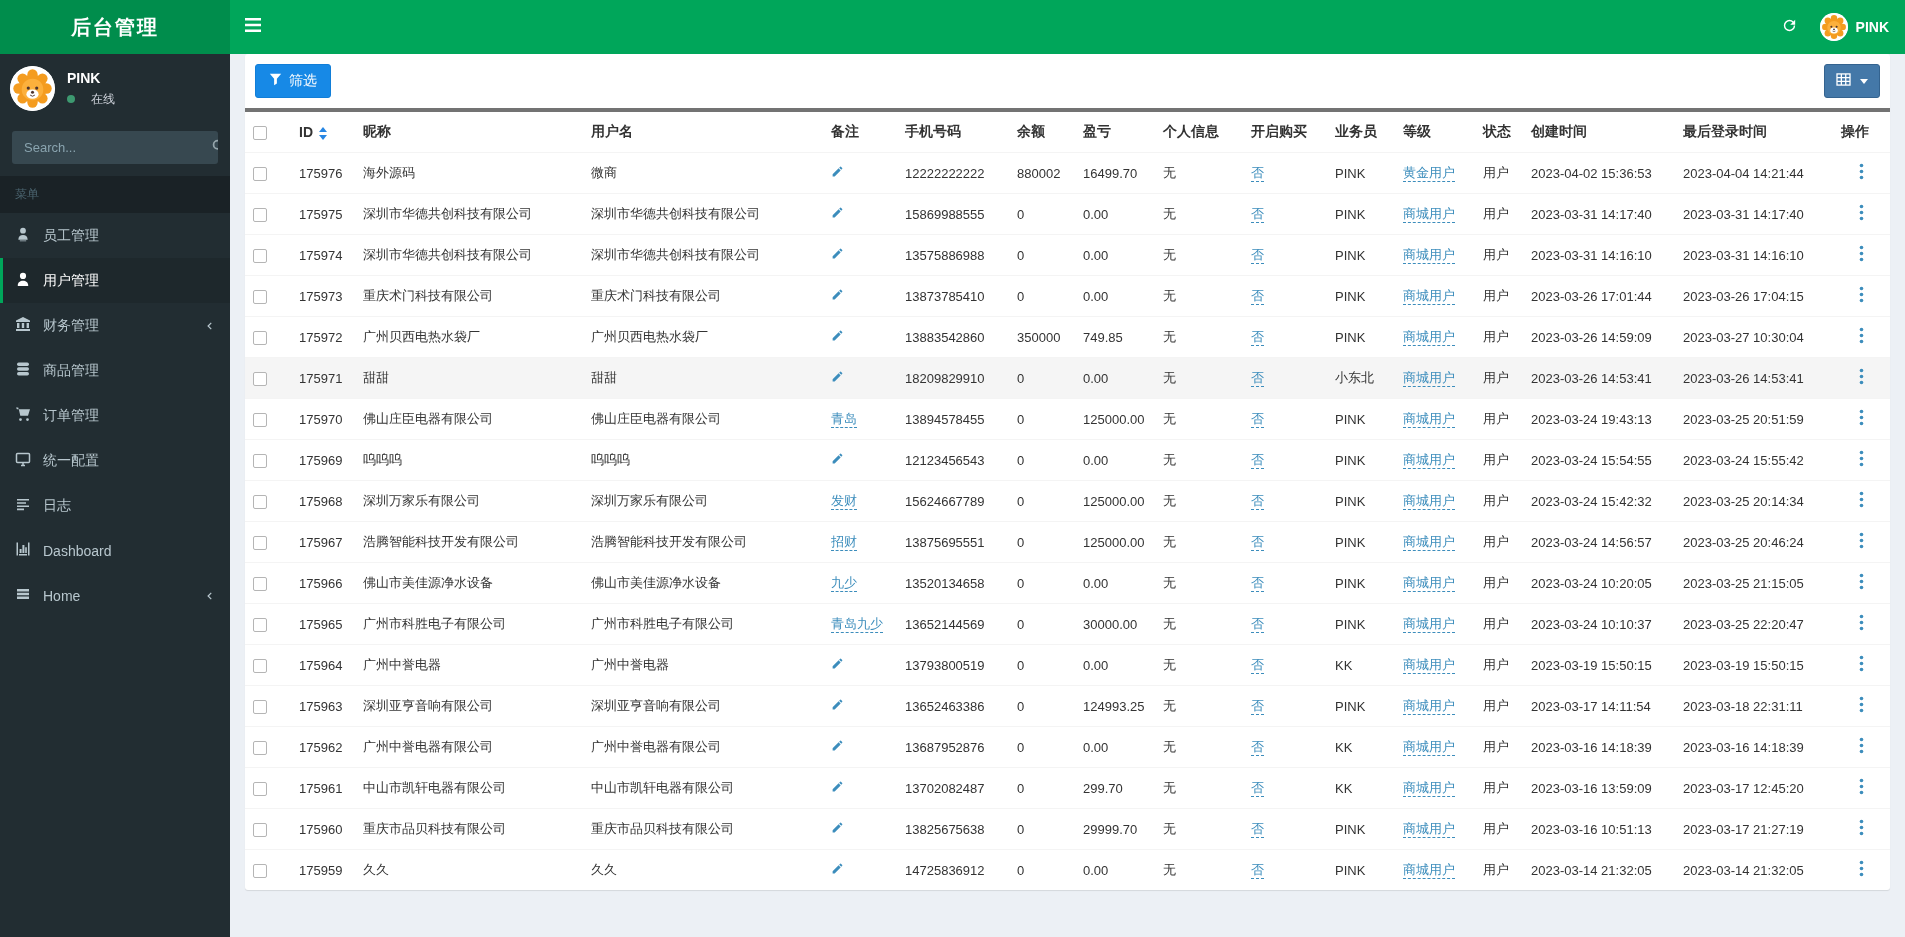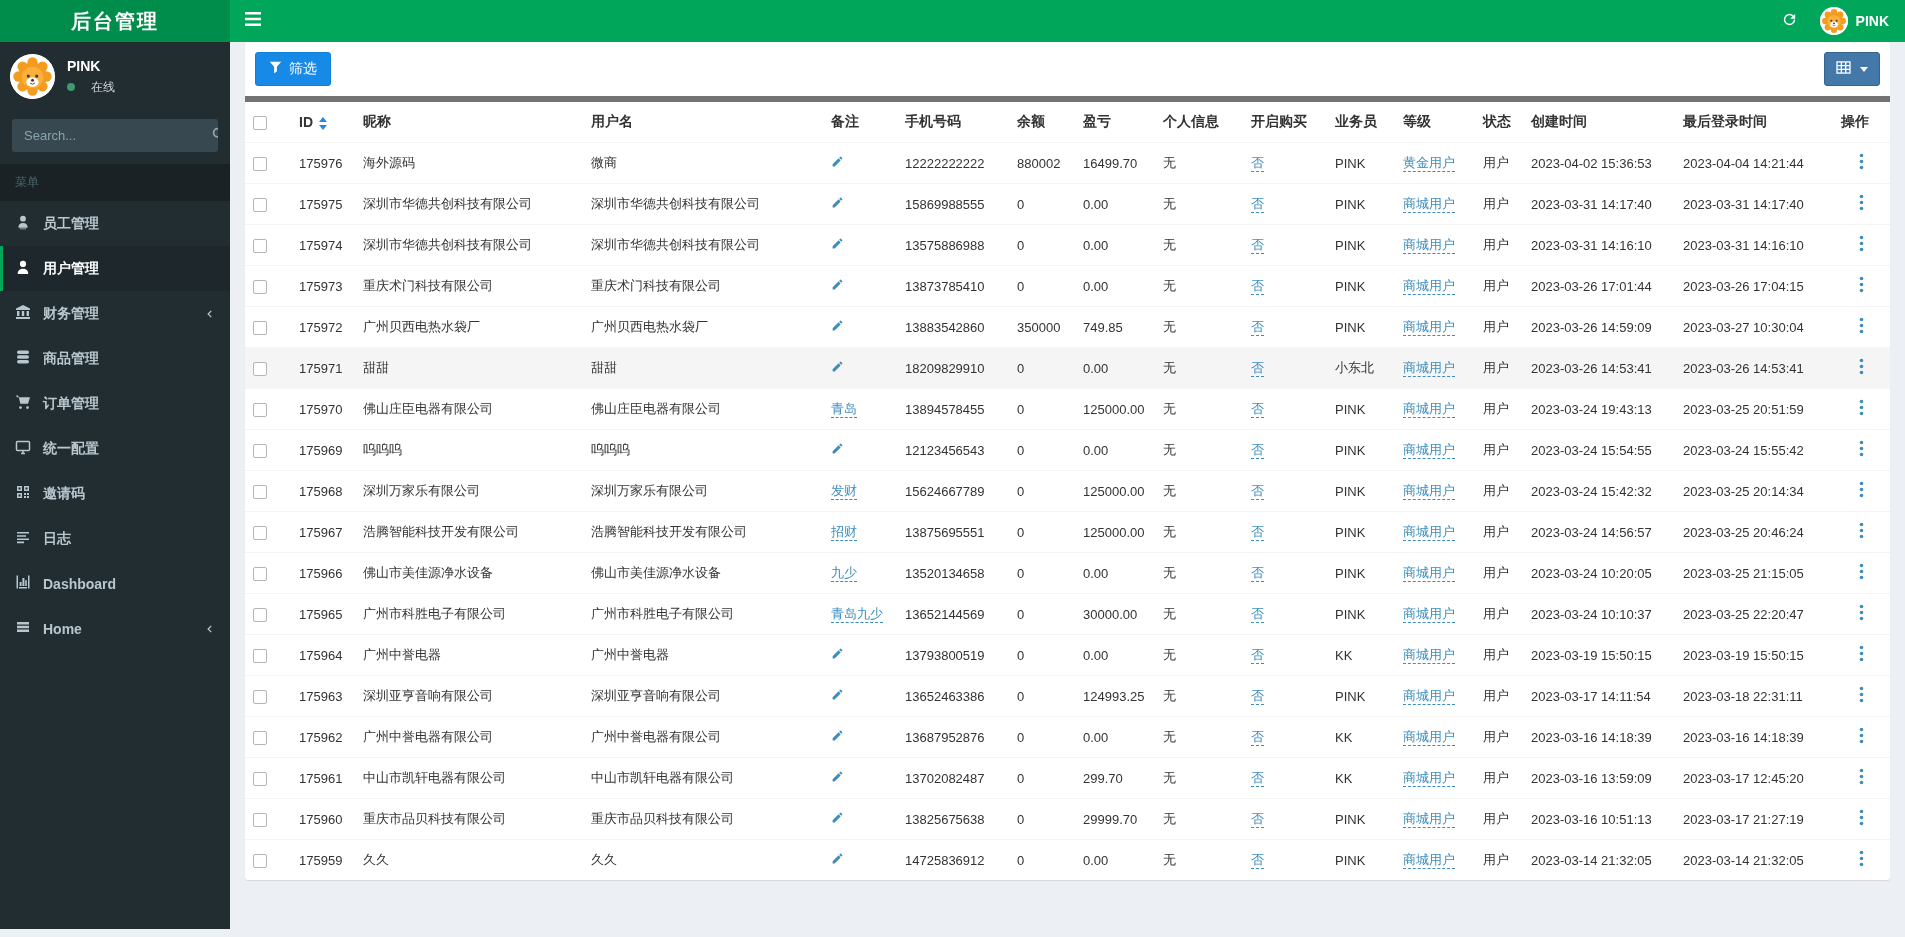--- a/index.html
+++ b/index.html
@@ -1,20 +1,20 @@
 <!DOCTYPE html>
 <html><head>
 <meta charset="utf-8">
 <style>
   * { box-sizing: border-box; margin: 0; padding: 0; }
   html, body { width: 1905px; height: 937px; overflow: hidden; }
   body { font-family: "Liberation Sans", "DejaVu Sans", sans-serif; background: #ecf0f5; }
 
   
-  .top-header { display: flex; height: 42px; }
+  .top-header { display: flex; height: 54px; }
   .logo { width: 230px; background: #008d4c; color: #fff; display: flex; align-items: center; justify-content: center; font-size: 20px; font-weight: bold; letter-spacing: 2px; }
   .navbar { flex: 1; background: #00a65a; display: flex; align-items: center; }
   .hamburger { width: 46px; height: 50px; display: flex; align-items: center; justify-content: center; cursor: pointer; }
   .nav-right { margin-left: auto; display: flex; align-items: center; height: 50px; }
   .nav-refresh { width: 44px; height: 50px; display: flex; align-items: center; justify-content: center; cursor: pointer; }
   .nav-user { display: flex; align-items: center; gap: 8px; padding: 0 16px 0 8px; height: 50px; cursor: pointer; }
   .nav-user .nav-avatar { width: 28px; height: 28px; border-radius: 50%; overflow: hidden; background: #fff; }
   .nav-user .nav-username { color: #fff; font-size: 14px; font-weight: bold; }
 
   
@@ -26,37 +26,37 @@
   .user-panel { display: flex; align-items: center; gap: 12px; padding: 12px 10px; }
   .user-avatar { width: 45px; height: 45px; border-radius: 50%; overflow: hidden; background: #fff; flex-shrink: 0; }
   .user-info .u-name { color: #fff; font-size: 14px; font-weight: bold; margin-bottom: 5px; }
   .user-info .u-status { color: #d2d6de; font-size: 12px; display: flex; align-items: center; gap: 16px; }
   .dot { width: 8px; height: 8px; border-radius: 50%; background: #3d9970; display: inline-block; }
   .sidebar-search { margin: 8px 12px 12px; display: flex; background: #374850; border-radius: 3px; overflow: hidden; }
   .sidebar-search input { flex: 1; background: transparent; border: 0; outline: none; padding: 9px 12px; color: #f0abfc; font-size: 13px; font-family: inherit; }
   .sidebar-search input::placeholder { color: #8aa4af; }
   .sidebar-search button { width: 36px; background: transparent; border: 0; cursor: pointer; display: flex; align-items: center; justify-content: center; }
   .menu-header { background: #1a2226; color: #4b646f; font-size: 12px; padding: 10px 15px; }
-  .menu-item { display: flex; align-items: center; gap: 12px; padding: 13px 15px 13px 12px; color: #b8c7ce; font-size: 14px; border-left: 3px solid transparent; cursor: pointer; font-weight: bold; }
+  .menu-item { display: flex; align-items: center; gap: 12px; padding: 13px 15px 13px 12px; color: #b8c7ce; font-size: 14px; border-left: 3px solid transparent; cursor: pointer; }
   .menu-item svg { flex-shrink: 0; }
   .menu-item.active { color: #fff; background: #1e282c; border-left-color: #00a65a; }
   .menu-item .chev { margin-left: auto; display: flex; }
 
   
   .content-header { display: flex; align-items: flex-end; justify-content: space-between; padding: 14px 15px 12px; }
   .page-title { font-size: 24px; font-weight: normal; color: #333; }
   .page-subtitle { font-size: 15px; color: #999; margin-left: 8px; }
   .breadcrumb { display: flex; align-items: center; gap: 7px; font-size: 12px; padding-bottom: 4px; }
   .breadcrumb .crumb-home { color: #444; display: flex; align-items: center; gap: 5px; cursor: pointer; text-decoration: none; }
   .breadcrumb .sep { color: #c3c9d0; }
   .breadcrumb .crumb-current { color: #999; }
 
   
   .box { margin: 0 15px; background: #fff; border-radius: 3px; box-shadow: 0 1px 1px rgba(0,0,0,0.1); }
-  .box-header { display: flex; align-items: center; justify-content: space-between; padding: 10px; border-bottom: 6px solid #737373; }
+  .box-header { display: flex; align-items: center; justify-content: space-between; padding: 10px; border-bottom: 4px solid #737373; }
   .btn-filter { display: inline-flex; align-items: center; gap: 7px; background: #1789e6; border: 1px solid #117ed8; color: #fff; font-size: 14px; padding: 7px 13px; border-radius: 3px; cursor: pointer; font-family: inherit; }
   .btn-grid { display: inline-flex; align-items: center; gap: 9px; background: #4478a8; border: 1px solid #34638f; padding: 8px 11px; border-radius: 3px; cursor: pointer; }
   .caret-down { width: 0; height: 0; border-left: 4px solid transparent; border-right: 4px solid transparent; border-top: 5px solid #fff; }
 
   
   table { width: 100%; border-collapse: collapse; table-layout: fixed; }
   th { text-align: left; font-size: 14px; font-weight: bold; color: #333; padding: 11px 8px; border-bottom: 1px solid #f4f4f4; white-space: nowrap; }
   td { font-size: 13px; color: #333; padding: 10px 8px; border-top: 1px solid #f4f4f4; white-space: nowrap; overflow: hidden; }
   tr.highlight td { background: #f5f5f5; }
   .cb { display: inline-block; width: 14px; height: 14px; border: 1px solid #b5b5b5; border-radius: 2px; background: #fff; cursor: pointer; vertical-align: middle; }
@@ -205,26 +205,20 @@
             <path d="M1 1.5h2.2l.5 1.8h11.3l-2 6.5H5.3L3.8 3.3H1.9L1 1.5zM5.5 12.2a1.4 1.4 0 1 1 0 2.8 1.4 1.4 0 0 1 0-2.8zm7 0a1.4 1.4 0 1 1 0 2.8 1.4 1.4 0 0 1 0-2.8z"></path>
           </svg></span>
       <span>订单管理</span>
     </div>
     <div class="menu-item">
       <span><svg width="16" height="16" viewBox="0 0 16 16" fill="none" stroke="currentColor" stroke-width="1.5">
             <rect x="1.5" y="2.5" width="13" height="9" rx="1"></rect>
             <path d="M6 14.5h4M8 11.5v3"></path>
           </svg></span>
       <span>统一配置</span>
-    </div>
-    <div class="menu-item">
-      <span><svg width="16" height="16" viewBox="0 0 16 16" fill="currentColor">
-            <path d="M2 2h5v5H2zm1.5 1.5v2h2v-2zM9 2h5v5H9zm1.5 1.5v2h2v-2zM2 9h5v5H2zm1.5 1.5v2h2v-2zM9 9h2v2H9zm3 0h2v2h-2zm-3 3h2v2H9zm3 0h2v2h-2z"></path>
-          </svg></span>
-      <span>邀请码</span>
     </div>
     <div class="menu-item">
       <span><svg width="16" height="16" viewBox="0 0 16 16" fill="currentColor">
             <path d="M2 3h12v1.6H2zM2 6.2h9v1.6H2zM2 9.4h12V11H2zM2 12.6h7v1.6H2z"></path>
           </svg></span>
       <span>日志</span>
     </div>
     <div class="menu-item">
       <span><svg width="16" height="16" viewBox="0 0 16 16" fill="currentColor">
             <path d="M1.5 1.5H3v13H1.5zM13 1.5h1.5v13H13zM4 13h8v1.5H4zM4.6 8h2v4h-2zM7.4 4h2v8h-2zM10.2 6.2h1.6V12h-1.6z"></path>

